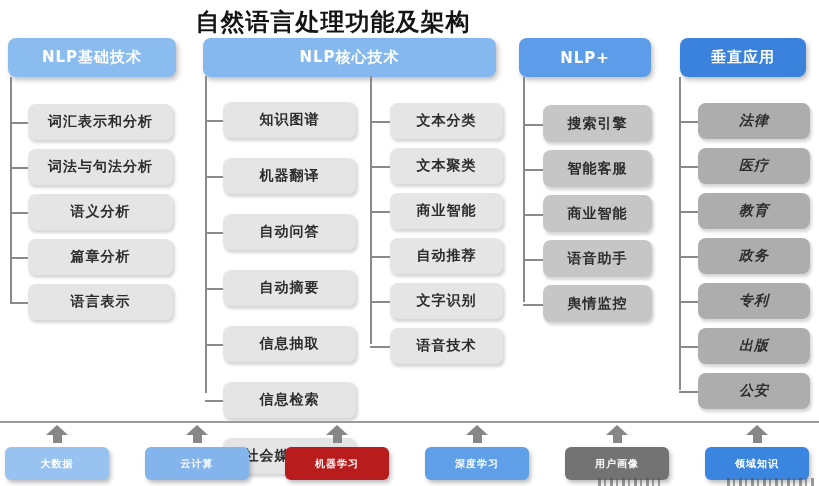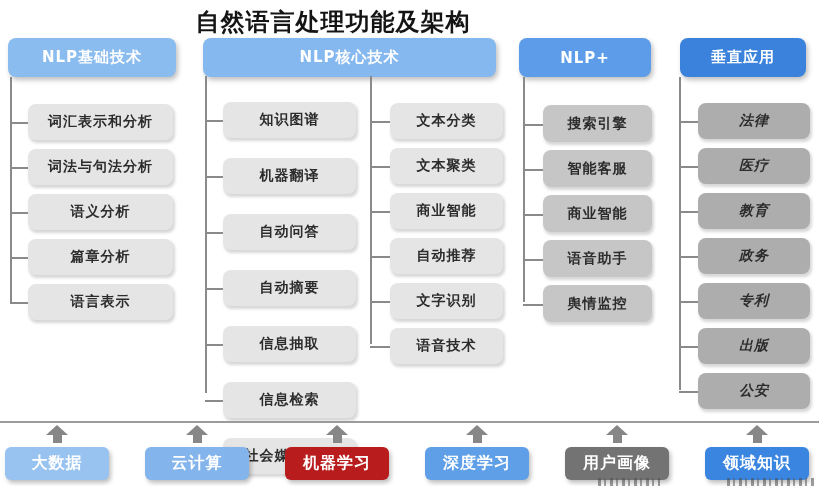--- a/index.html
+++ b/index.html
@@ -56,21 +56,21 @@
   
   .sep{position:absolute;left:0;top:421px;width:819px;height:2px;background:#9b9b9b;}
 
   
   .brow{position:absolute;left:-13px;top:425px;width:840px;display:flex;}
   .bcell{width:140px;display:flex;flex-direction:column;align-items:center;}
   .arrow-head{width:0;height:0;border-left:11px solid transparent;border-right:11px solid transparent;
               border-bottom:10px solid #878787;}
   .arrow-stem{width:9px;height:8px;background:#878787;}
   .pill{margin-top:4px;width:104px;height:33px;border-radius:6px;display:flex;align-items:center;
-        justify-content:center;color:#ffffff;font-size:16px;font-weight:600;
+        justify-content:center;color:#ffffff;font-size:10px;font-weight:600;
         box-shadow:2px 3px 4px rgba(0,0,0,.25);letter-spacing:1px;}
 
   
   .wm{position:absolute;height:9px;top:478px;opacity:.55;filter:blur(.4px);
       background:repeating-linear-gradient(90deg,#4a4a4a 0 3px,transparent 3px 6px,#5a5a5a 6px 8px,transparent 8px 12px);}
   .wm1{left:598px;width:62px;}
   .wm2{left:727px;width:90px;}
 </style>
 </head>
 <body>

